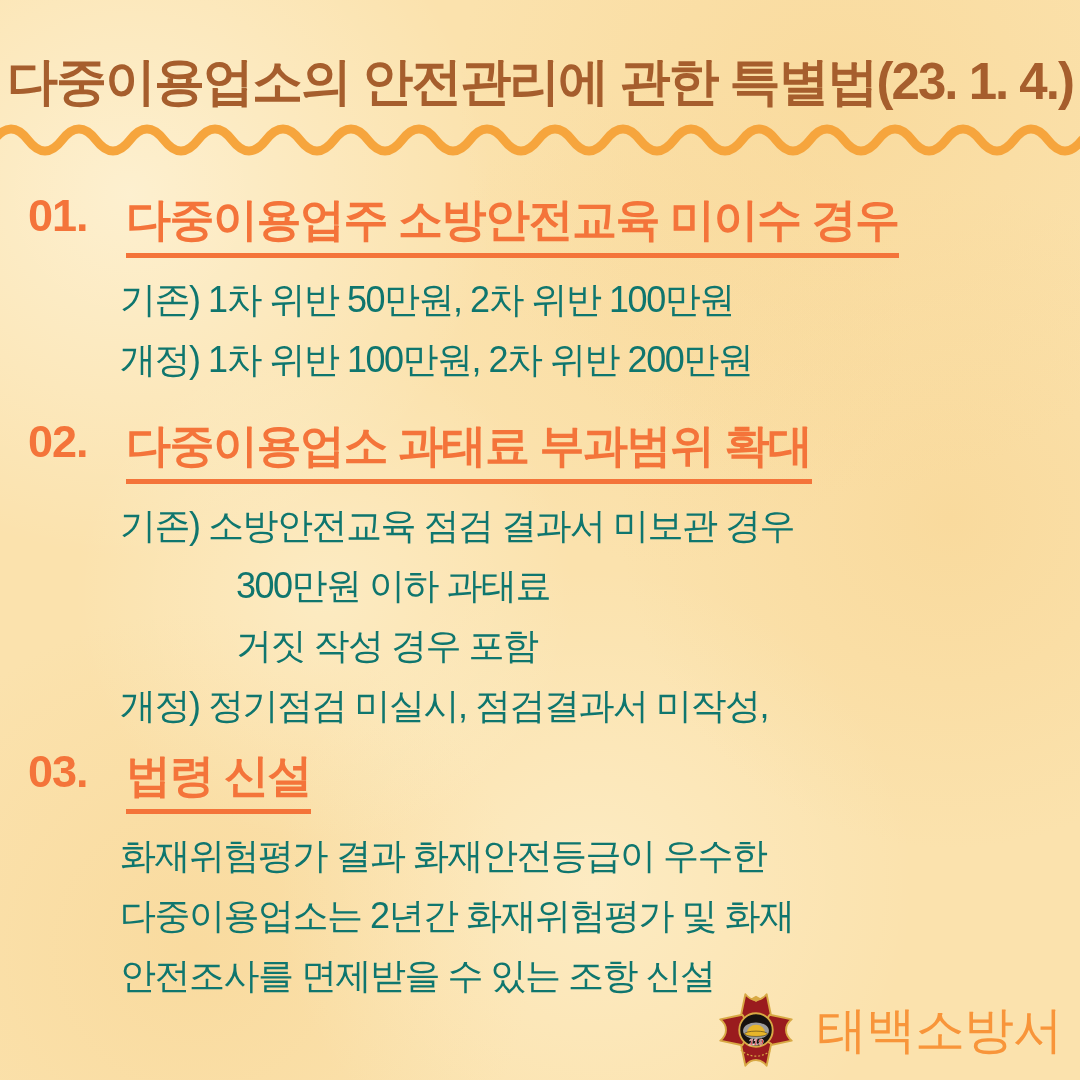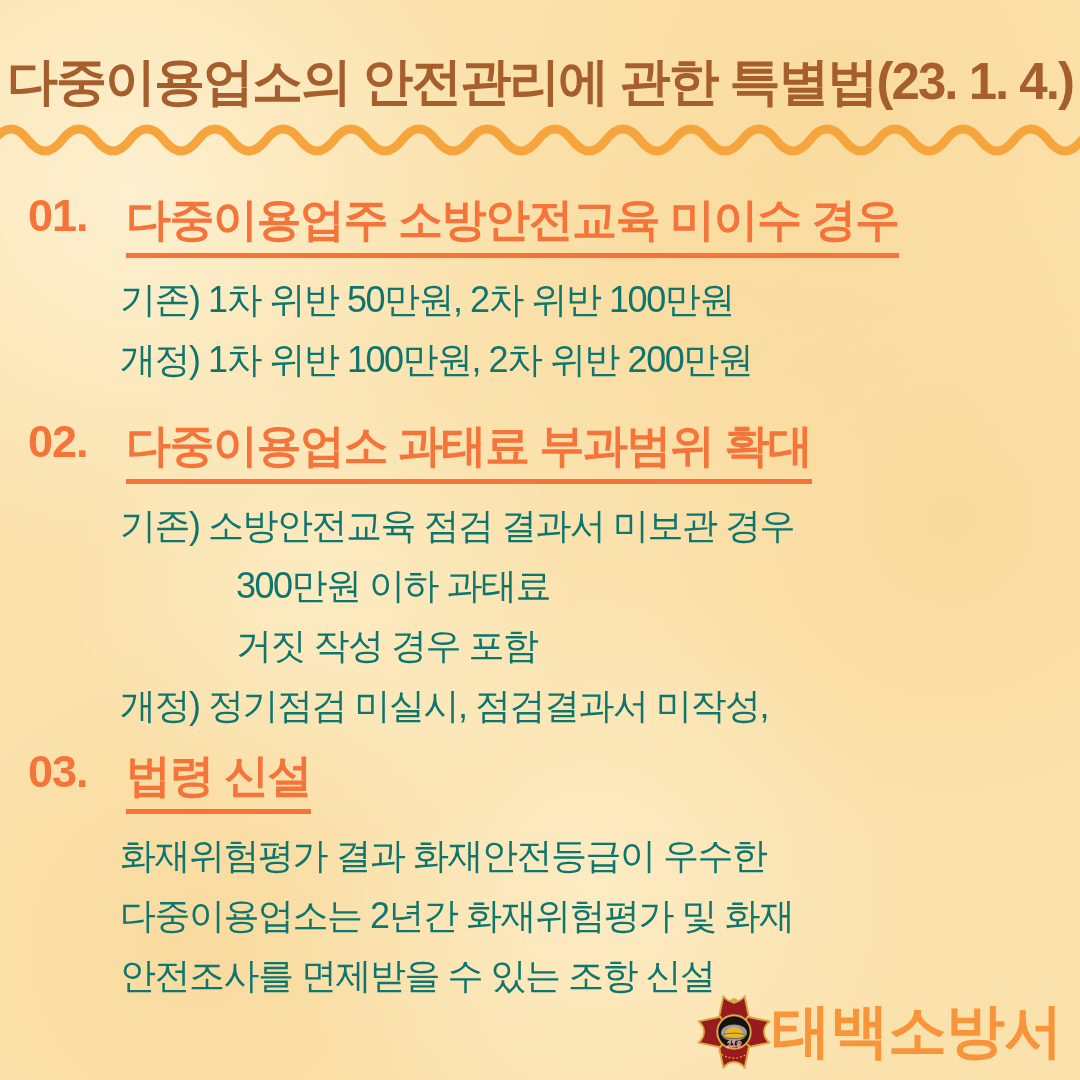--- a/index.html
+++ b/index.html
@@ -46,22 +46,22 @@
   .body-line{
     font-size:36px; font-weight:normal; color:#0f766e;
     letter-spacing:-1.5px; line-height:60px; white-space:nowrap;
   }
   .indent-1{ margin-left:116px; }
   .footer{
     position:absolute; top:992px; right:18px;
     display:flex; align-items:center; 
   }
   .org-name{
-    font-size:59px; font-weight:bold; color:#f8953a;
-    letter-spacing:-1px; white-space:nowrap;
+    font-size:50px; font-weight:normal; color:#f8953a;
+    letter-spacing:-1px; white-space:nowrap;margin-left:23px;
   }
 </style>
 </head>
 <body>
 
 <div class="title">다중이용업소의 안전관리에 관한 특별법(23. 1. 4.)</div>
 
 <svg class="wave" width="1100" height="44" viewBox="0 0 1100 44">
   <path d="M0 24 q 17 -22 34 0 t 34 0 t 34 0 t 34 0 t 34 0 t 34 0 t 34 0 t 34 0 t 34 0 t 34 0 t 34 0 t 34 0 t 34 0 t 34 0 t 34 0 t 34 0 t 34 0 t 34 0 t 34 0 t 34 0 t 34 0 t 34 0 t 34 0 t 34 0 t 34 0 t 34 0 t 34 0 t 34 0 t 34 0 t 34 0 t 34 0 t 34 0" fill="none" stroke="#f6a53d" stroke-width="9" stroke-linecap="round"></path>
 </svg>

